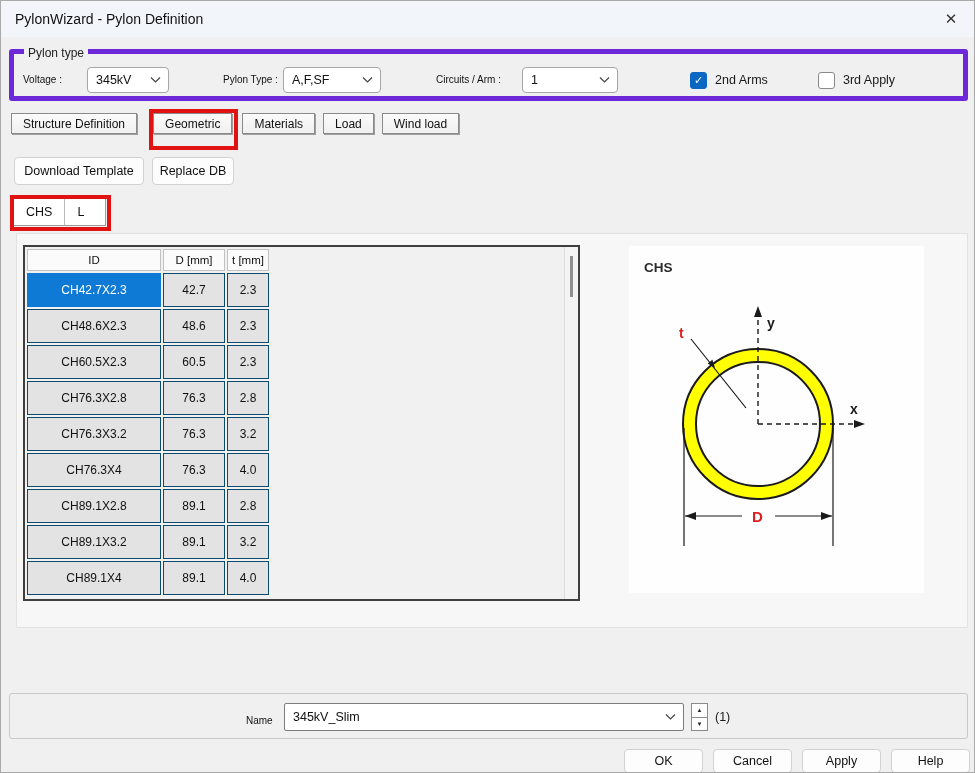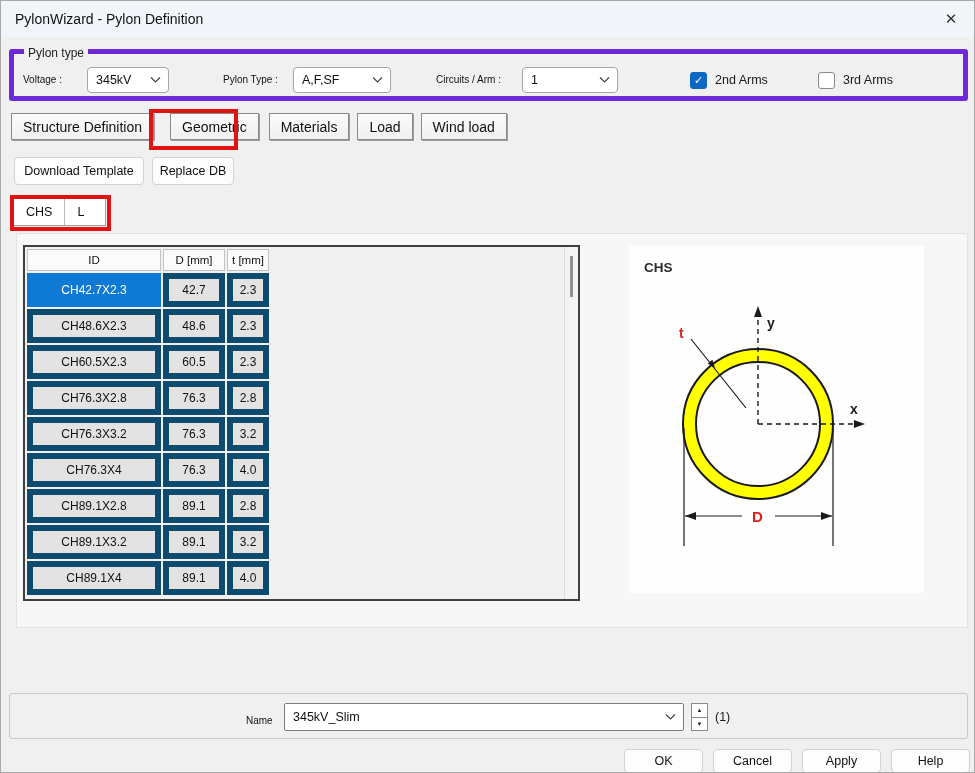--- a/index.html
+++ b/index.html
@@ -28,42 +28,42 @@
   .combo .chev{position:absolute;right:7px;top:50%;transform:translateY(-50%);width:11px;height:7px;}
   .combo .chev svg{display:block;}
 
   .checkbox-wrap{position:absolute;display:flex;align-items:center;gap:8px;height:20px;}
   .checkbox{width:17px;height:17px;border-radius:3px;border:1px solid #8a8a8a;background:#fff;display:flex;align-items:center;justify-content:center;font-size:11px;color:#fff;}
   .checkbox.checked{background:var(--cb-blue);border-color:var(--cb-blue);}
   .checkbox-wrap .cb-label{font-size:12.5px;}
 
   
   #main-tabs{position:absolute;left:10px;top:112px;display:flex;gap:8px;}
-  #main-tabs .tab{height:27px;padding:0 11px;font-size:14px;background:linear-gradient(#fbfbfb,#f0f0f0);border:1px solid #8a8a8a;box-shadow:1px 1px 0 0 #9e9e9e;display:flex;align-items:center;color:#111;white-space:nowrap;}
+  #main-tabs .tab{height:21px;padding:0 11px;font-size:12px;background:linear-gradient(#fbfbfb,#f0f0f0);border:1px solid #8a8a8a;box-shadow:1px 1px 0 0 #9e9e9e;display:flex;align-items:center;color:#111;white-space:nowrap;}
   #main-tabs .tab:nth-child(2){margin-left:8px;margin-right:2px;}
 
   
   .btn11{position:absolute;height:28px;background:#fdfdfd;border:1px solid #d2d2d2;border-radius:4px;font-size:12.5px;display:flex;align-items:center;justify-content:center;color:#111;}
 
   
   #section-tabs{position:absolute;left:12px;top:197px;display:flex;height:28px;border:1px solid #9d9d9d;background:#fff;}
   #section-tabs .stab{min-width:44px;padding:0 12px;display:flex;align-items:center;font-size:12.5px;border-right:1px solid #b9b9b9;background:#fff;color:#111;}
   #section-tabs .stab:last-child{border-right:none;min-width:40px;}
   #section-tabs .stab.active{font-weight:normal;}
 
   .annotation{position:absolute;border:4px solid var(--ann-red);z-index:40;}
 
   
   #content-panel{position:absolute;left:15px;top:232px;width:952px;height:395px;background:#f7f7f7;border:1px solid #e2e2e2;}
 
   
   #table-container{position:absolute;left:22px;top:244px;width:557px;height:356px;background:#f1f1f1;border:2px solid #3f3f3f;}
   #grid{border-collapse:separate;border-spacing:2px;margin:0;}
   #grid th{height:22px;background:#fbfbfb;border:1px solid #c2c2c2;font-size:11.5px;font-weight:normal;color:#111;text-align:center;}
-  #grid td{height:34px;background:#e3e3e3;border:6px solid #0c4a6e;font-size:12px;text-align:center;color:#111;}
+  #grid td{height:34px;background:#e3e3e3;border:1px solid #0c4a6e;font-size:12px;text-align:center;color:#111;}
   #grid .col-id{width:134px;}
   #grid .col-d{width:62px;}
   #grid .col-t{width:42px;}
   #grid td.selected{background:var(--sel-blue);border-color:var(--sel-blue);color:#fff;}
 
   #table-scrollbar{position:absolute;right:0;top:0;width:14px;height:100%;background:#f4f4f4;border-left:1px solid #dcdcdc;}
   #scroll-thumb{position:absolute;left:5px;top:9px;width:3px;height:41px;background:#8f8f8f;}
 
   
   #diagram-panel{position:absolute;left:628px;top:245px;width:295px;height:347px;background:#fefefe;}
@@ -103,21 +103,21 @@
   <div class="combo" style="left:86px;top:66px;width:82px;">
     <span>345kV</span>
     <span class="chev">
         <svg width="11" height="7" viewBox="0 0 11 7">
           <path d="M1 1 L5.5 5.5 L10 1" fill="none" stroke="#444" stroke-width="1.2"></path>
         </svg>
       </span>
   </div>
 
   <div class="fieldlabel" style="left:222px;top:66px;">Pylon Type :</div>
-  <div class="combo" style="left:292px;top:66px;width:98px;">
+  <div class="combo" style="left:282px;top:66px;width:98px;">
     <span>A,F,SF</span>
     <span class="chev">
         <svg width="11" height="7" viewBox="0 0 11 7">
           <path d="M1 1 L5.5 5.5 L10 1" fill="none" stroke="#444" stroke-width="1.2"></path>
         </svg>
       </span>
   </div>
 
   <div class="fieldlabel" style="left:435px;top:66px;">Circuits / Arm :</div>
   <div class="combo" style="left:521px;top:66px;width:96px;">
@@ -128,21 +128,21 @@
         </svg>
       </span>
   </div>
 
   <div class="checkbox-wrap" style="left:689px;top:69px;">
     <span class="checkbox checked" id="cb-2nd">✓</span>
     <span class="cb-label">2nd Arms</span>
   </div>
   <div class="checkbox-wrap" style="left:817px;top:69px;">
     <span class="checkbox" id="cb-3rd"></span>
-    <span class="cb-label">3rd Arms</span>
+    <span class="cb-label">3rd Apply</span>
   </div>
 
   <div id="main-tabs">
       <div class="tab">Structure Definition</div>
       <div class="tab active">Geometric</div>
       <div class="tab">Materials</div>
       <div class="tab">Load</div>
       <div class="tab">Wind load</div>
     </div>
 

